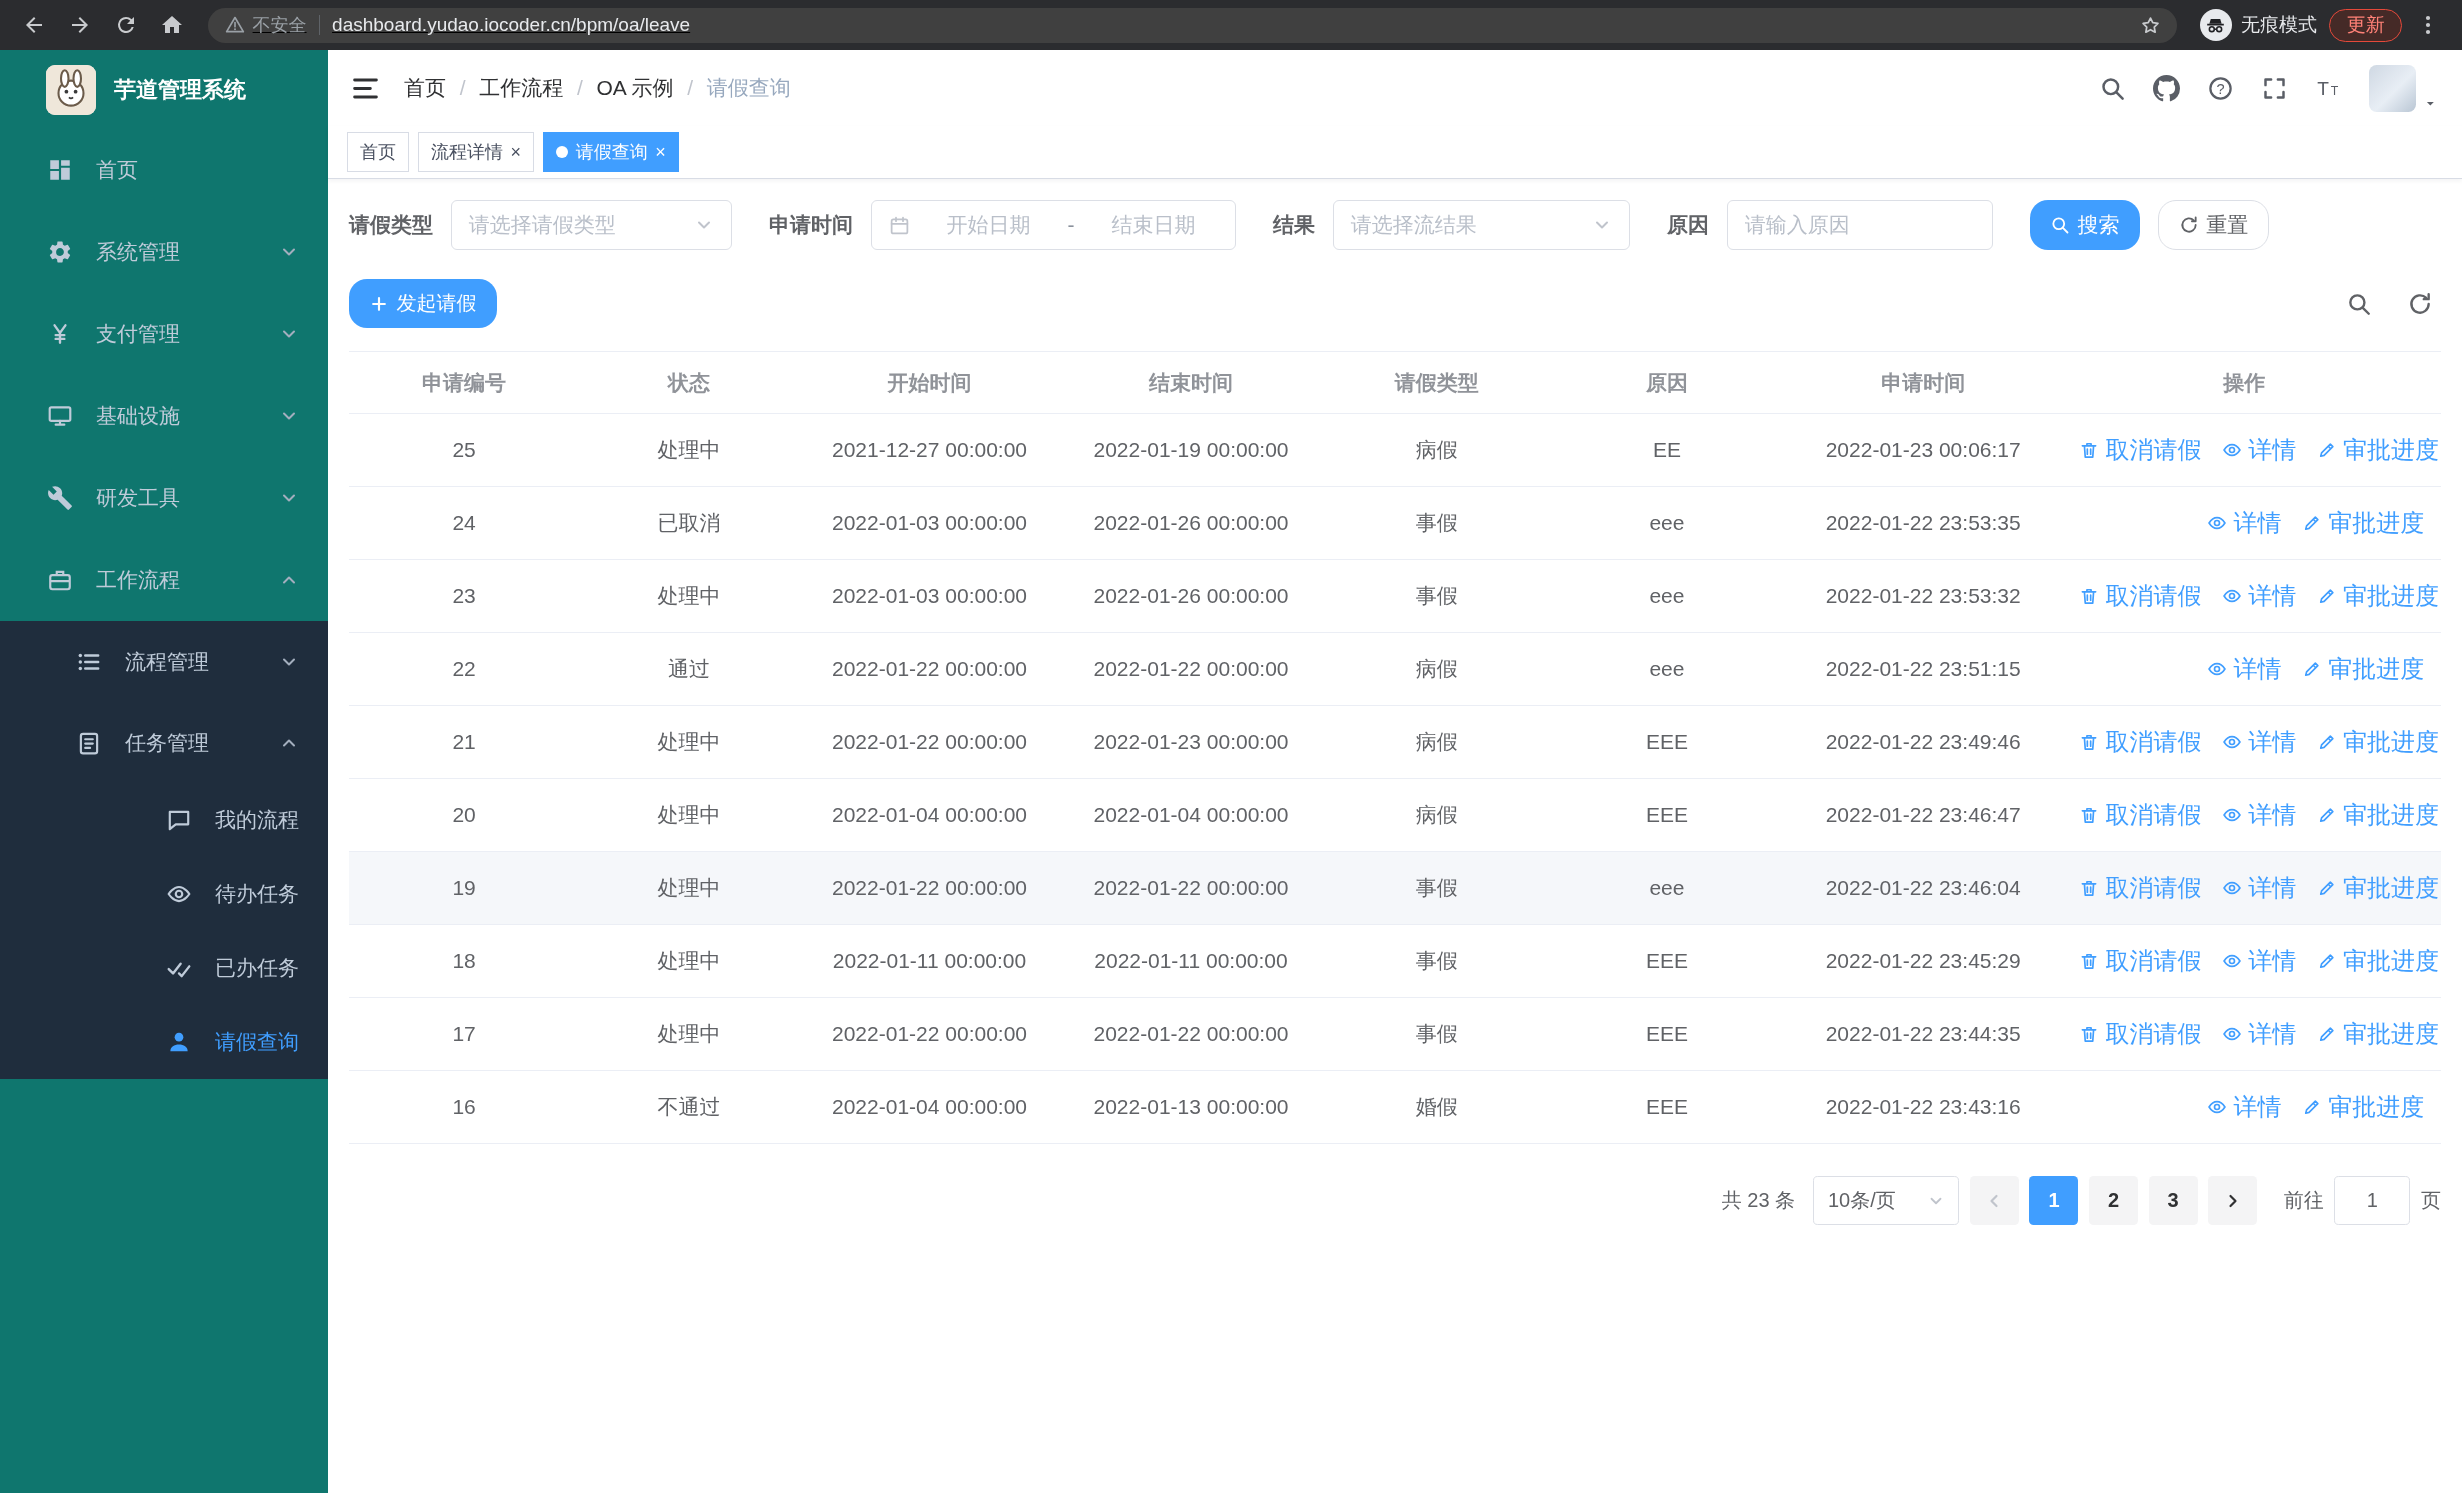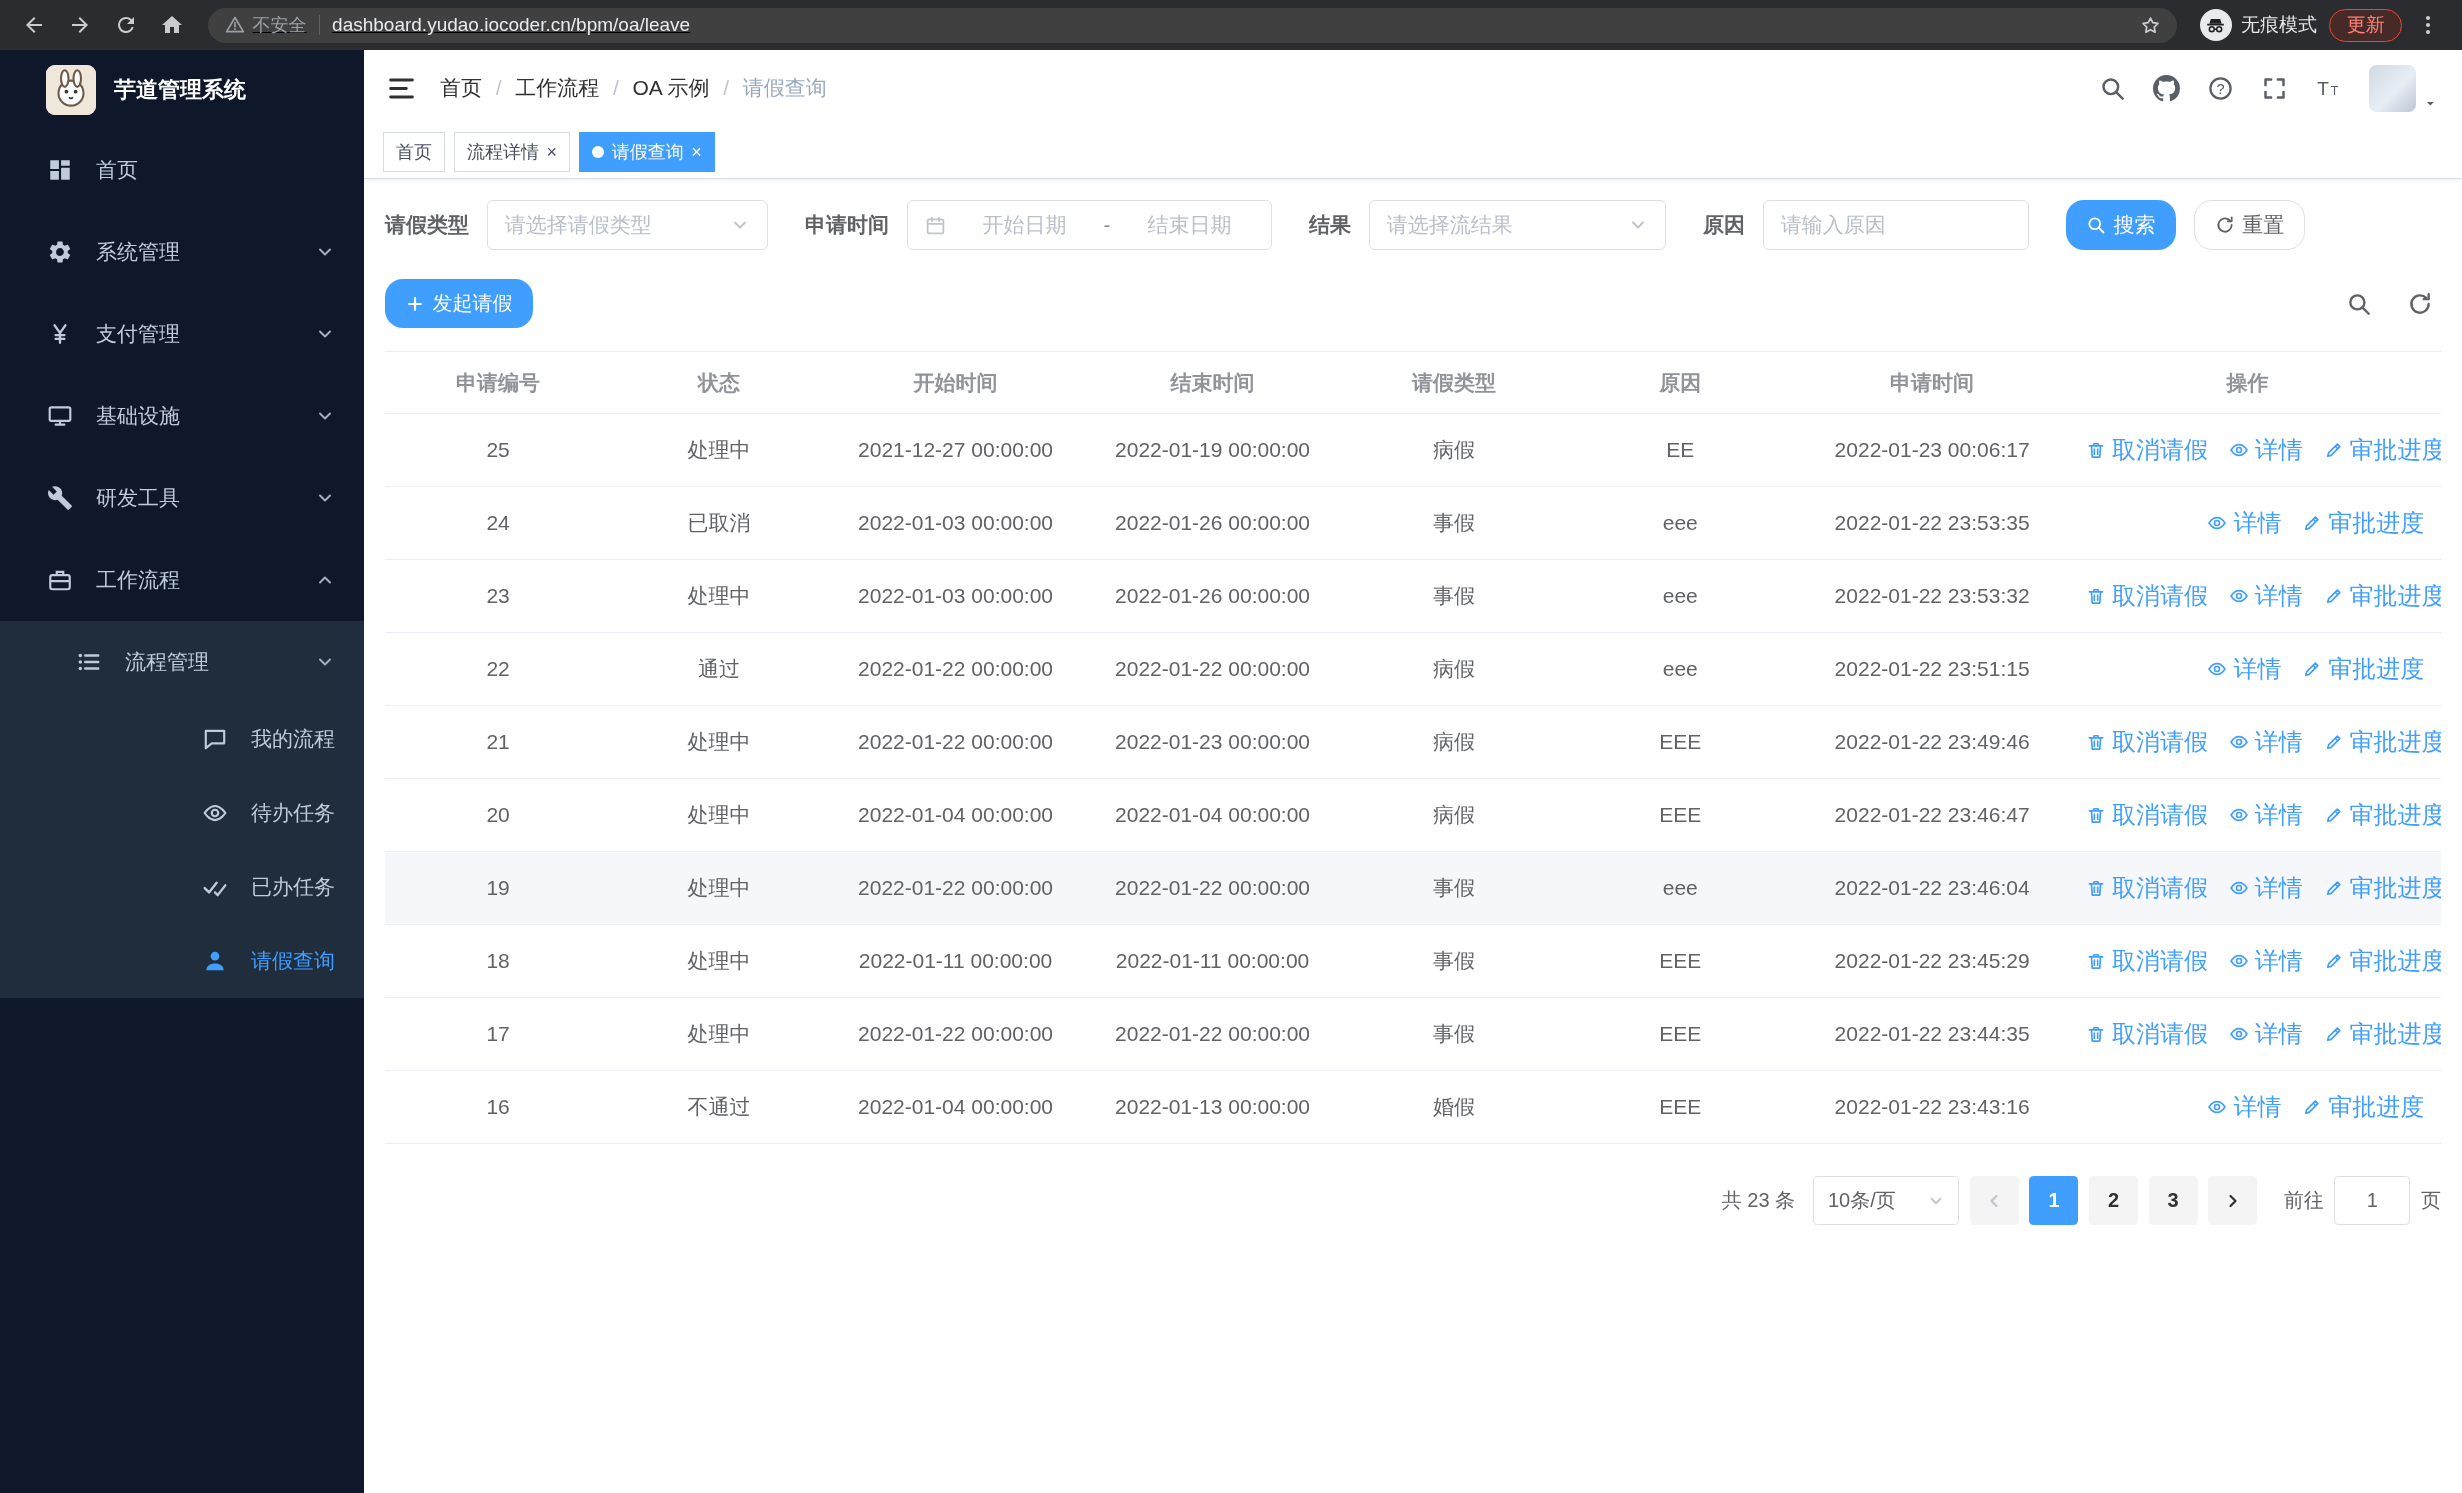--- a/index.html
+++ b/index.html
@@ -22,21 +22,21 @@
   .incog { display:flex; align-items:center; gap:9px; color:#e8eaed; font-size:19px; padding:0 6px; flex-shrink:0; }
   .incog-circle { width:32px; height:32px; border-radius:50%; background:#e8eaed; display:flex; align-items:center; justify-content:center; color:#202124; }
   .incog-circle svg { width:21px; height:21px; }
   .update-pill { height:33px; border-radius:16.7px; padding:0 16.7px; display:flex; align-items:center; background:#452a27; border:1.5px solid #e5493a; color:#ff8177; font-size:19px; flex-shrink:0; }
   .dots-btn { color:#c9cbce; }
 
   
   .app { display:flex; height:1443px; }
 
   
-  .sidebar { width:364px; flex-shrink:0; background:#0f172a; color:#bfcbd9; overflow:hidden; }
+  .sidebar { width:328px; flex-shrink:0; background:#0f766e; color:#bfcbd9; overflow:hidden; }
   .logo { height:79px; display:flex; align-items:center; padding-left:46px; gap:18px; }
   .logo-img { width:50px; height:50px; border-radius:9px; overflow:hidden; flex-shrink:0; background:#e9e2d8; display:flex; align-items:center; justify-content:center; }
   .logo-title { color:#fff; font-size:22px; font-weight:bold; white-space:nowrap; }
   .menu-item { height:82px; display:flex; align-items:center; padding:0 29px 0 47px; font-size:21px; gap:23px; cursor:pointer; white-space:nowrap; }
   .menu-item .mi svg { width:26px; height:26px; }
   .menu-item .chev { margin-left:auto; color:#a3aebe; }
   .menu-item .chev svg { width:20px; height:20px; }
   .submenu { background:#1f2d3d; }
   .submenu .sub1 { padding-left:76px; height:81px; }
   .submenu .sub2 { padding-left:108px; height:74px;justify-content:flex-end; }
@@ -410,20 +410,33 @@
                 <use href="#i-list"></use>
               </svg>
             </span>
           <span>流程管理</span>
           <span class="chev ic">
               <svg viewBox="0 0 26 26" width="20" height="20">
                 <use href="#i-chev-down"></use>
               </svg>
             </span>
         </div>
+        <div class="menu-item sub1">
+          <span class="mi ic">
+              <svg viewBox="0 0 34 34" width="26" height="26">
+                <use href="#i-clipboard"></use>
+              </svg>
+            </span>
+          <span>任务管理</span>
+          <span class="chev ic">
+              <svg viewBox="0 0 26 26" width="20" height="20">
+                <use href="#i-chev-up"></use>
+              </svg>
+            </span>
+        </div>
         <div class="menu-item sub2">
           <span class="mi ic">
               <svg viewBox="0 0 34 34" width="26" height="26">
                 <use href="#i-chat"></use>
               </svg>
             </span>
           <span>我的流程</span>
         </div>
         <div class="menu-item sub2">
           <span class="mi ic">

